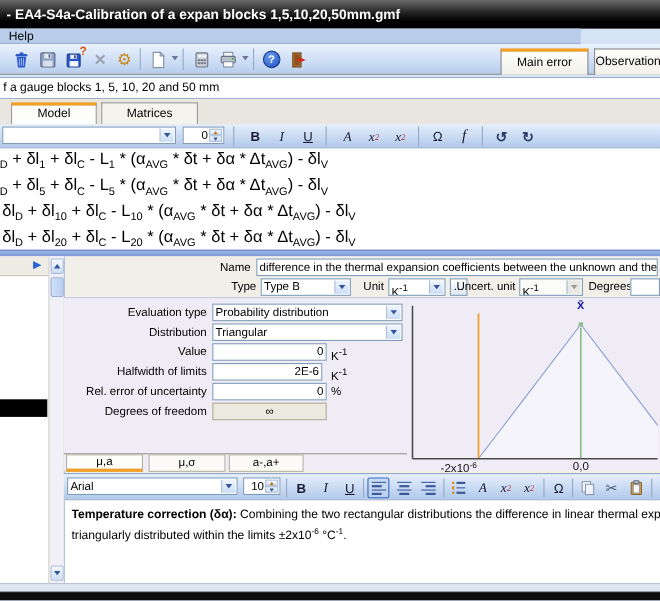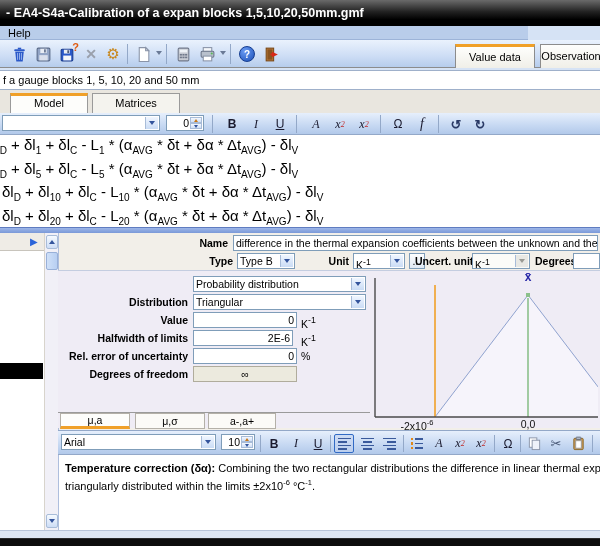--- a/index.html
+++ b/index.html
@@ -94,21 +94,21 @@
   .sbtn{position:absolute;left:1px;width:12px;height:14px;
         background:linear-gradient(#f6faff,#cdddf6);border:1px solid #a8bcd8;border-radius:2px;
         display:flex;align-items:center;justify-content:center;}
   .sbtn::after{content:"";border:3px solid transparent;}
   .sbtn.up::after{border-bottom:4px solid #33549c;margin-top:-3px;}
   .sbtn.dn::after{border-top:4px solid #33549c;margin-bottom:-3px;}
   .sthumb{position:absolute;left:1px;top:19px;width:12px;height:18px;
         background:linear-gradient(90deg,#cfe0f8,#b8cff2);border:1px solid #98b0d8;border-radius:2px;}
 
   .form-right{position:absolute;left:58px;top:0;width:542px;height:197px;border-left:1px solid #aebedd;}
-  .flabel{position:absolute;font-size:10.5px;line-height:16px;text-align:right;white-space:nowrap;font-weight:bold;}
+  .flabel{position:absolute;font-size:10.5px;line-height:16px;text-align:right;white-space:nowrap;}
   .funit{position:absolute;font-size:10.5px;line-height:16px;white-space:nowrap;}
 
   .dist-panel{position:absolute;left:58px;top:37px;width:542px;height:158px;background:#efecf5;
         border-top:1px solid #c4cde0;}
   .panel-line{position:absolute;left:58px;top:179px;width:312px;height:1px;background:#9a9a9a;}
 
   
   .chart{position:absolute;left:372px;top:39px;width:226px;height:156px;}
   .chart svg{position:absolute;left:0;top:0;}
   .mean-sym{position:absolute;left:148px;top:-2px;width:16px;text-align:center;
@@ -234,21 +234,21 @@
         </div>
     </div>
     <div class="tbtn" style="left:260px">
       <svg viewBox="0 0 16 16">
           <rect x="3" y="2" width="7" height="12" fill="#b87838" stroke="#7a4a18"></rect>
           <rect x="4.2" y="3.2" width="4.6" height="9.6" fill="#8a5420"></rect>
           <path d="M8.5 5.5 L14 8 L8.5 10.5 L8.5 9 L7 9 L7 7 L8.5 7 Z" fill="#d82818"></path>
         </svg>
     </div>
 
-    <div class="mtab active" style="left:455px;width:80px">Value data</div>
+    <div class="mtab active" style="left:455px;width:80px">Main error</div>
     <div class="mtab" style="left:540px;width:62px">Observation</div>
   </div>
 
   <div class="doc-field">f a gauge blocks 1, 5, 10, 20 and 50 mm</div>
 
   <div class="viewtab-strip">
     <div class="vtab active" style="left:10px;width:78px">Model</div>
     <div class="vtab" style="left:92px;width:88px">Matrices</div>
   </div>
 
@@ -303,41 +303,42 @@
       <div class="sbtn up" style="top:2px"></div>
       <div class="sthumb"></div>
       <div class="sbtn dn" style="top:281px"></div>
     </div>
 
     <div class="form-right">
       <div class="flabel" style="left:112px;top:2px;width:57px">Name</div>
       <div class="xp-field" style="left:174px;top:2px;width:365px">difference in the thermal expansion coefficients between the unknown and the reference gauge block</div>
 
       <div class="flabel" style="left:137px;top:20px;width:37px">Type</div>
-      <div class="xp-field" style="left:178px;top:20px;width:58px;padding-right:6px">
+      <div class="xp-field" style="left:178px;top:20px;width:82px;padding-right:6px">
         <span>Type B</span>
         <div class="dd-btn"></div>
       </div>
       <div class="flabel" style="left:266px;top:20px;width:24px">Unit</div>
       <div class="xp-field" style="left:294px;top:20px;width:52px;padding-right:14px">
         <span>K<sup>-1</sup></span>
         <div class="dd-btn"></div>
       </div>
       <div class="xp-field" style="left:350px;top:20px;width:16px;text-align:center;background:linear-gradient(#fdfefe,#dfe8f4)">...</div>
       <div class="flabel" style="left:356px;top:20px;width:52px;left:356px">Uncert. unit</div>
       <div class="xp-field" style="left:413px;top:20px;width:58px;padding-right:14px;background:#fbfbf8">
         <span>K<sup>-1</sup></span>
         <div class="dd-btn disabled"></div>
       </div>
       <div class="flabel" style="left:476px;top:20px;width:34px">Degrees</div>
       <div class="xp-field" style="left:514px;top:20px;width:27px"></div>
     </div>
 
     <div class="dist-panel"></div>
 
+    <div class="flabel" style="left:58px;top:43px;width:130px">Evaluation type</div>
     <div class="xp-field" style="left:193px;top:43px;width:173px;padding-right:14px">
       <span>Probability distribution</span>
       <div class="dd-btn"></div>
     </div>
 
     <div class="flabel" style="left:58px;top:61px;width:130px">Distribution</div>
     <div class="xp-field" style="left:193px;top:61px;width:173px;padding-right:14px">
       <span>Triangular</span>
       <div class="dd-btn"></div>
     </div>

